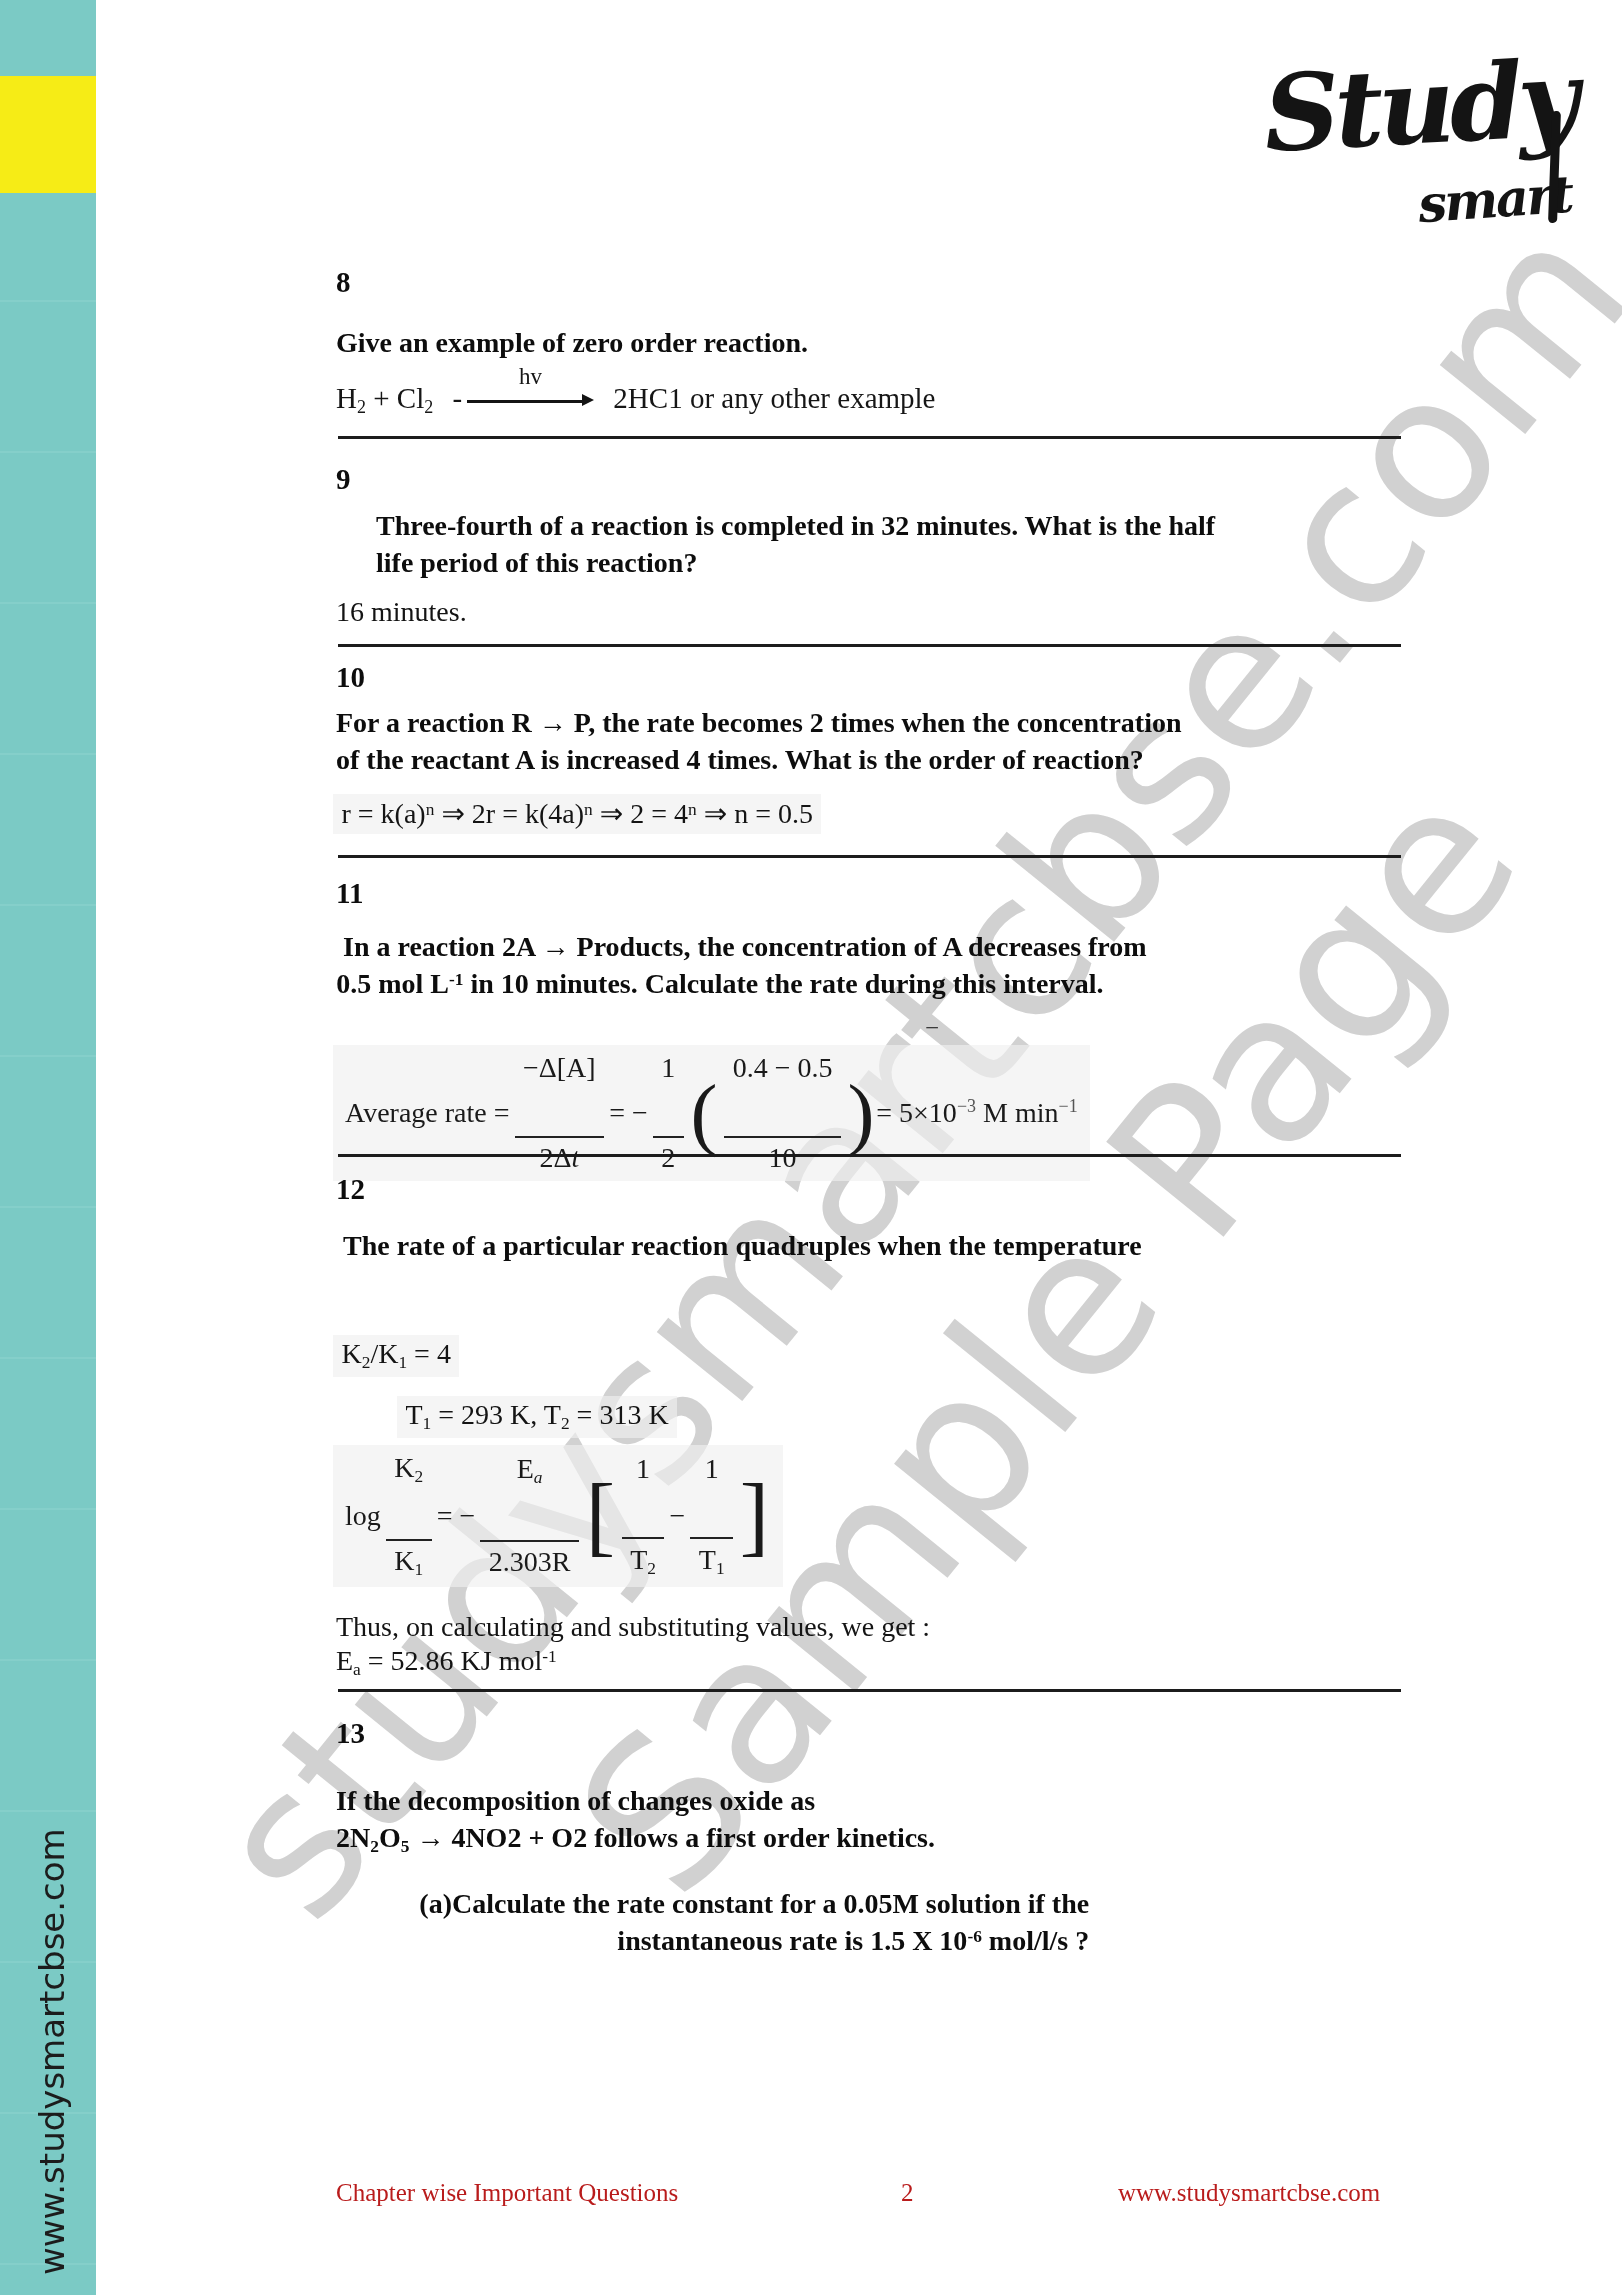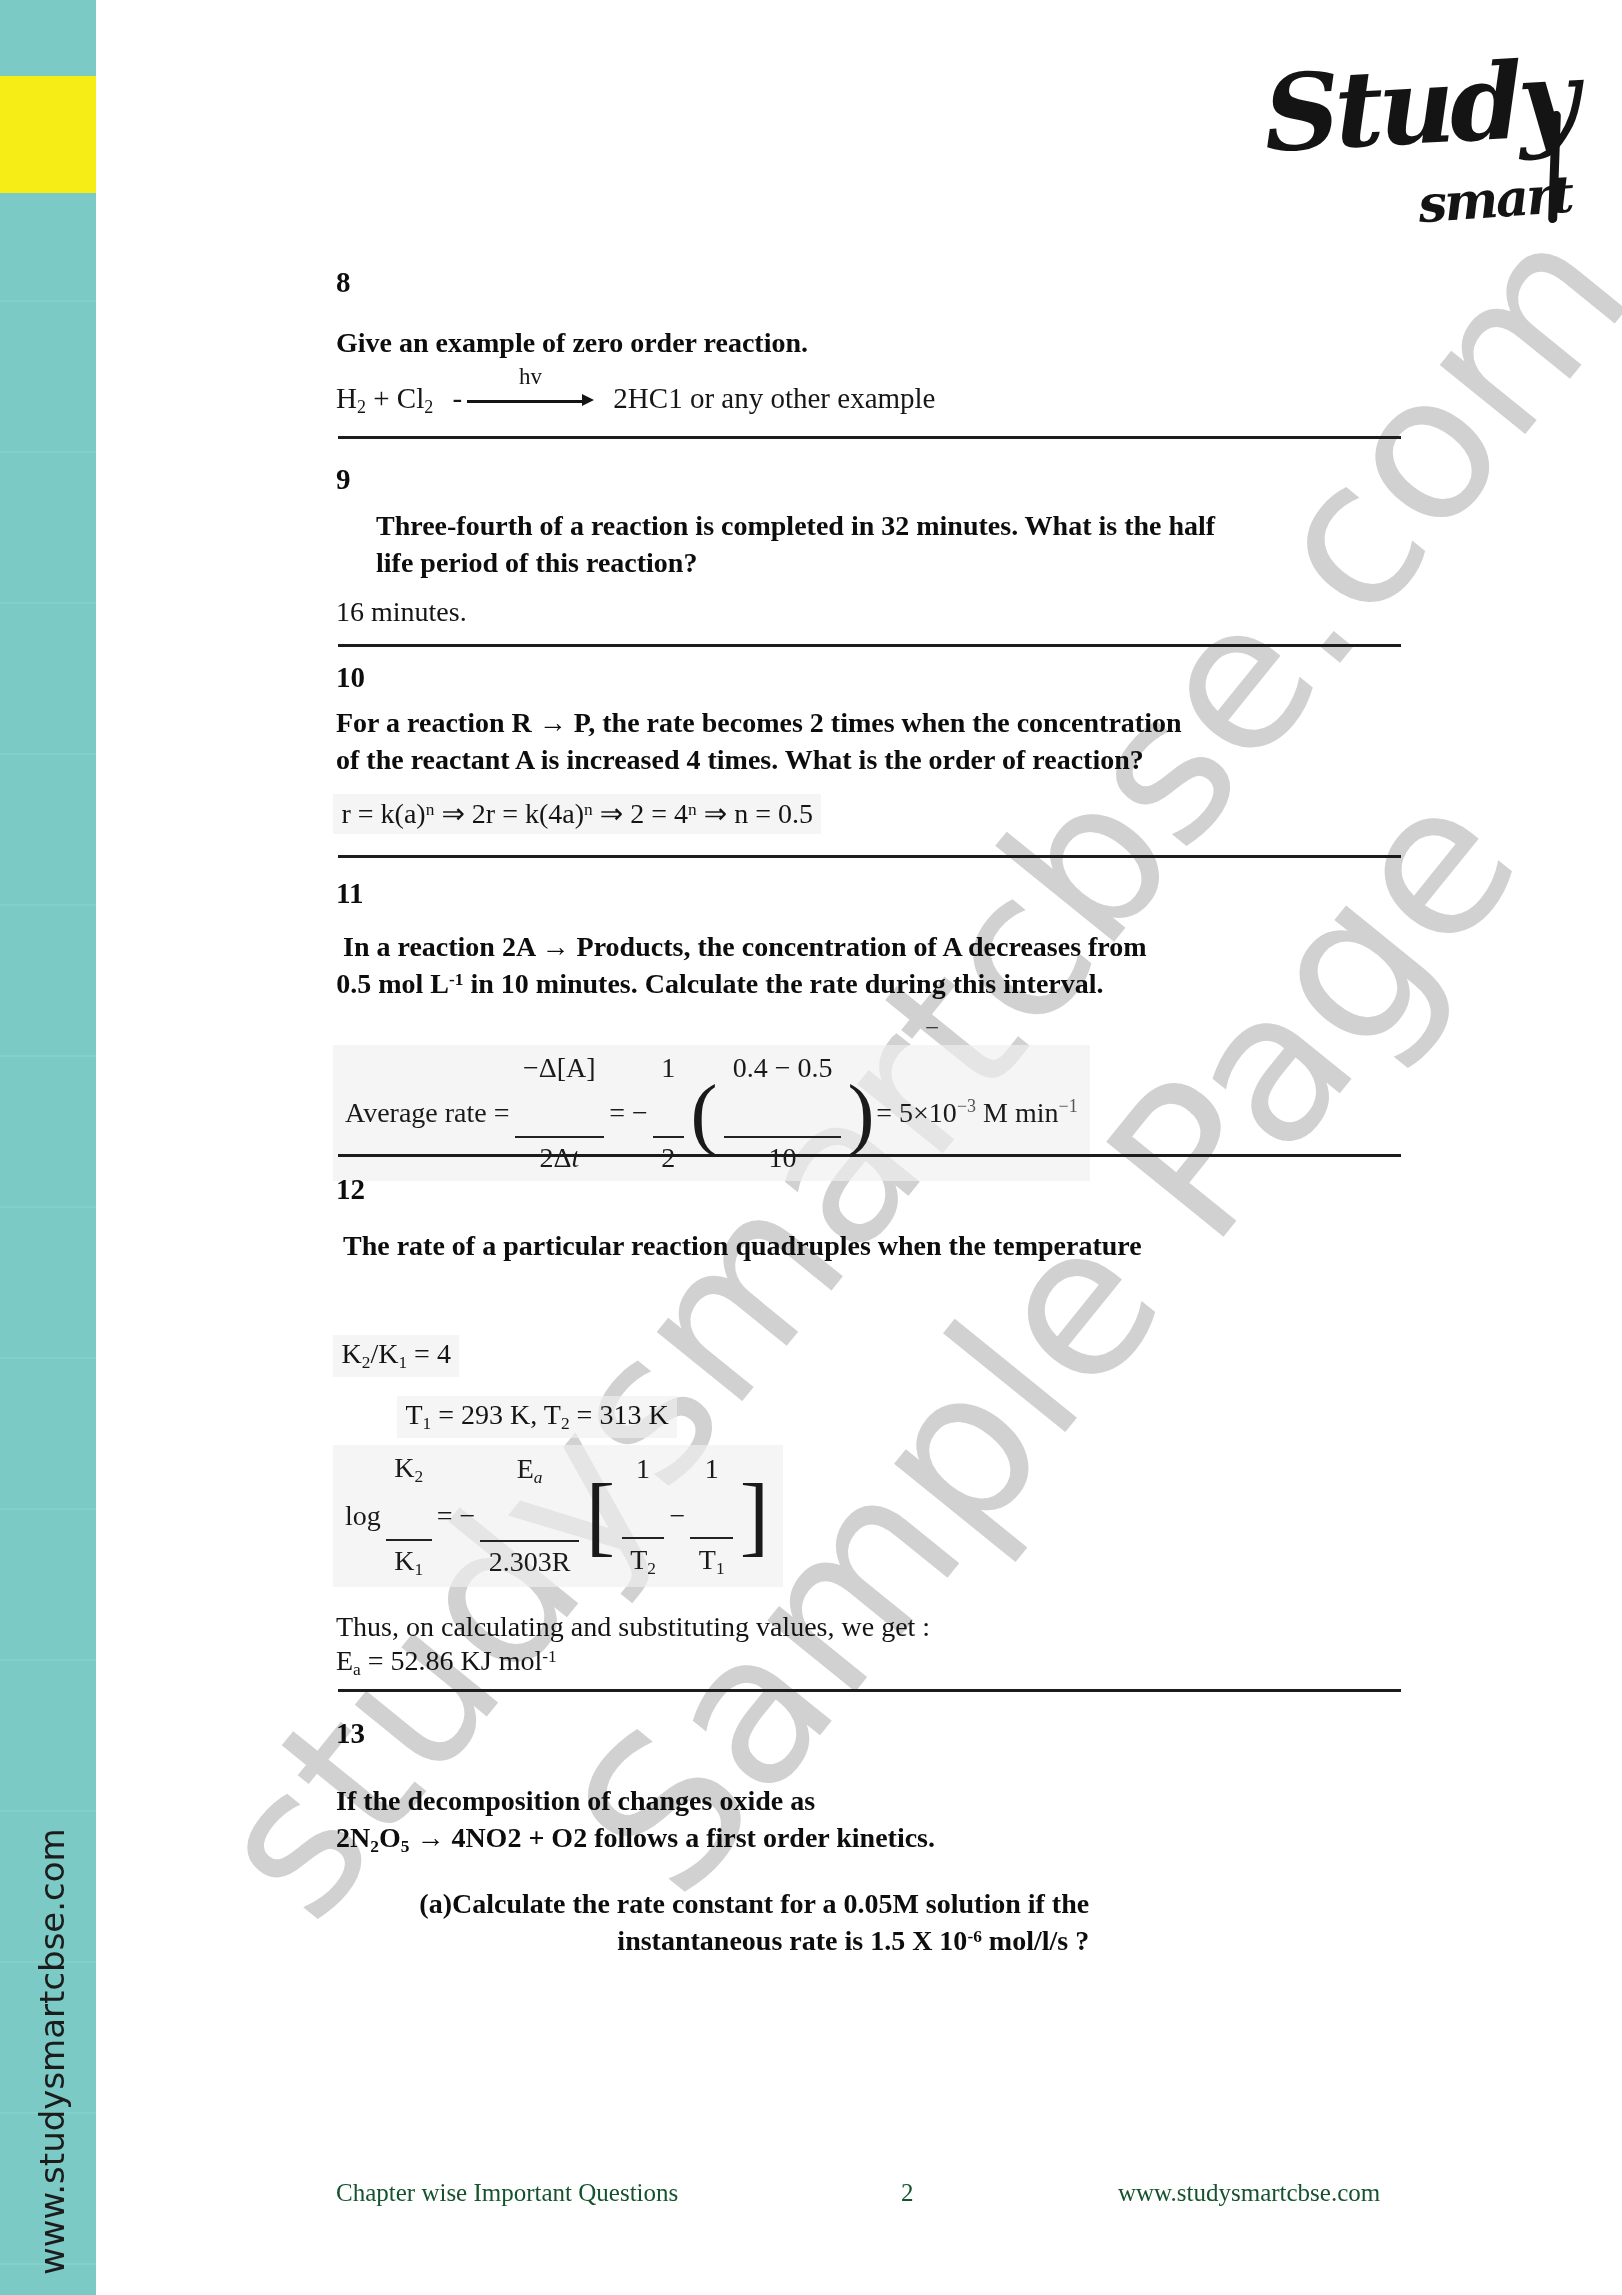--- a/index.html
+++ b/index.html
@@ -55,21 +55,21 @@
   .formula{display:flex;align-items:center;font-size:28px;color:#1a1a1a;padding:6.8px 12px;width:max-content;}
   .frac{display:inline-block;text-align:center;margin:0 5px;}
   .frac .num{display:block;padding:0 8.5px 4.2px;}
   .frac .den{display:block;border-top:2.5px solid #222;padding:4.2px 8.5px 0;margin-top:48px;}
   .bigp{font-size:81px;font-weight:400;line-height:0;margin:0 1.7px;}
   .bigb{font-size:88px;font-weight:400;line-height:0;margin:0 1.7px;}
   .it{font-style:italic;}
   .fsup{font-size:18px;position:relative;top:-10px;color:#555;}
   .stray-minus{position:absolute;z-index:2;font-size:25px;color:#333;}
   
-  .footer-item{position:absolute;z-index:2;font-size:25px;color:#14532d;}
+  .footer-item{position:absolute;z-index:2;font-size:25px;color:#b91c1c;}
 </style>
 </head>
 <body>
 
 <div class="sidebar">
   <div class="yellow-block"></div>
 </div>
 <div class="side-text" style="z-index:6;">www.studysmartcbse.com</div>
 
 <div class="wm wm1">studysmartcbse.com</div>

